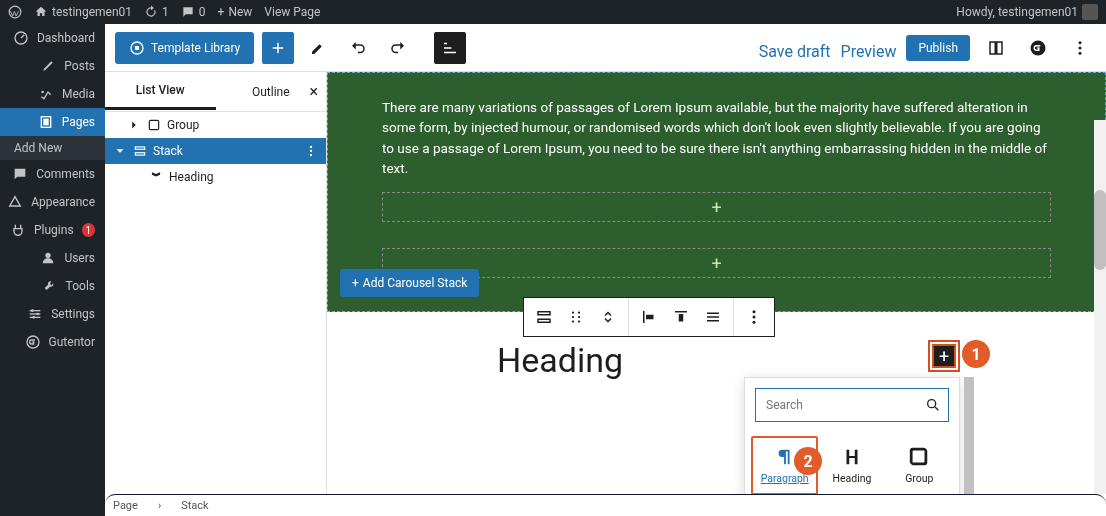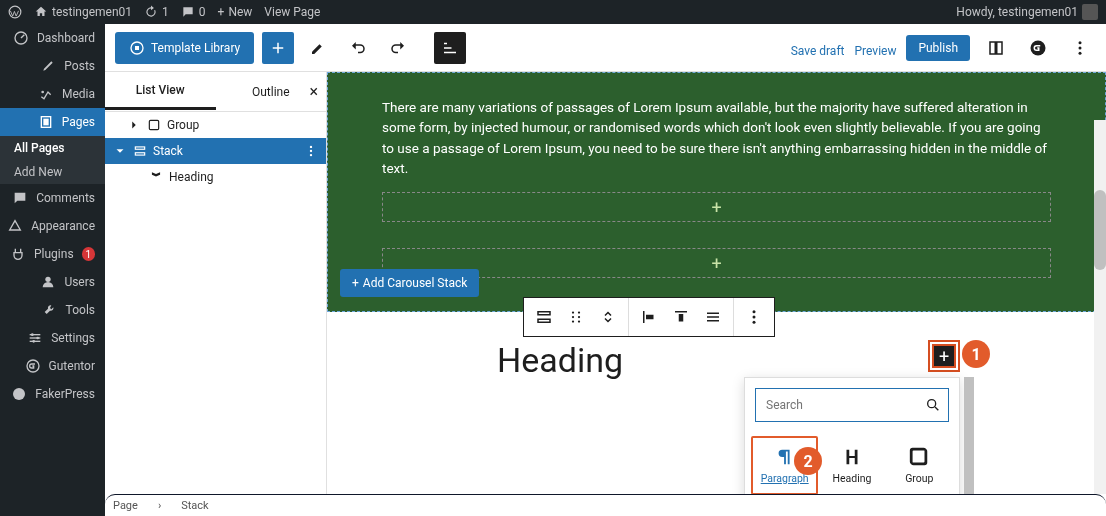--- a/index.html
+++ b/index.html
@@ -32,21 +32,21 @@
   .ed-topbar-left { display: flex; align-items: center; gap: 8px; }
   .btn-tlib { background: #2271b1; color: #fff; height: 32px; padding: 0 14px; border-radius: 3px; display: flex; align-items: center; gap: 6px; font-size: 12px; cursor: pointer; }
   .btn-tlib svg { width: 16px; height: 16px; fill: #fff; }
   .sq-btn { width: 32px; height: 32px; display: flex; align-items: center; justify-content: center; cursor: pointer; border-radius: 2px; }
   .sq-btn.blue { background: #2271b1; }
   .sq-btn.blue svg { fill: #fff; }
   .sq-btn.dark { background: #1e1e1e; }
   .sq-btn.dark svg { fill: #fff; }
   .sq-btn svg { width: 18px; height: 18px; fill: #1e1e1e; }
   .ed-topbar-right { display: flex; align-items: center; gap: 10px; }
-  .link-btn { color: #2271b1; font-size: 12px; cursor: pointer; margin-top: 7px; }
+  .link-btn { color: #2271b1; font-size: 16px; cursor: pointer; margin-top: 7px; }
   .btn-publish { background: #2271b1; color: #fff; border-radius: 3px; padding: 6px 12px; font-size: 12px; cursor: pointer; }
 
   
   .ed-body { flex: 1; display: flex; min-height: 0; }
   .listview { width: 222px; border-right: 1px solid #e0e0e0; display: flex; flex-direction: column; }
   .lv-tabs { display: flex; border-bottom: 1px solid #e0e0e0; height: 40px; align-items: center; position: relative; }
   .lv-tab { flex: 1; text-align: center; font-size: 12px; cursor: pointer; padding: 10px 0; }
   .lv-tab.active { border-bottom: 3px solid #1e1e1e; font-weight: 500; }
   .lv-close { position: absolute; right: 8px; top: 10px; cursor: pointer; font-size: 16px; }
   .lv-tree { flex: 1; overflow: auto; font-size: 12px; }
@@ -165,21 +165,20 @@
       <span>Media</span>
     </div>
   <div class="menu-item active">
       <svg viewBox="0 0 24 24">
         <rect x="5" y="4" width="14" height="16" fill="none" stroke="#fff" stroke-width="2"></rect>
         <rect x="8" y="7" width="8" height="10" fill="#fff"></rect>
       </svg>
       <span>Pages</span>
     </div>
   <div class="submenu">
-    <div class="menu-sub sub-active">All Pages</div>
     <div class="menu-sub">Add New</div>
   </div>
   <div class="menu-item">
       <svg viewBox="0 0 24 24">
         <path d="M4 4h16v12H8l-4 4z"></path>
       </svg>
       <span>Comments</span>
     </div>
   <div class="menu-item">
       <svg viewBox="0 0 24 24">
@@ -217,26 +216,20 @@
         <circle cx="10" cy="17" r="2"></circle>
       </svg>
       <span>Settings</span>
     </div>
   <div class="menu-item">
       <svg viewBox="0 0 24 24">
         <circle cx="12" cy="12" r="9" fill="none" stroke="#c3c4c7" stroke-width="2"></circle>
         <path d="M15 9h-5a3 3 0 0 0 0 6h3v-3h-2" fill="none" stroke="#c3c4c7" stroke-width="2"></path>
       </svg>
       <span>Gutentor</span>
-    </div>
-  <div class="menu-item">
-      <svg viewBox="0 0 24 24">
-        <circle cx="12" cy="12" r="9"></circle>
-      </svg>
-      <span>FakerPress</span>
     </div>
 </div>
 
 <div class="editor">
 
   <div class="ed-topbar">
     <div class="ed-topbar-left">
       <div class="btn-tlib">
           <svg viewBox="0 0 24 24">
             <circle cx="12" cy="12" r="9" fill="none" stroke="#fff" stroke-width="2"></circle>

